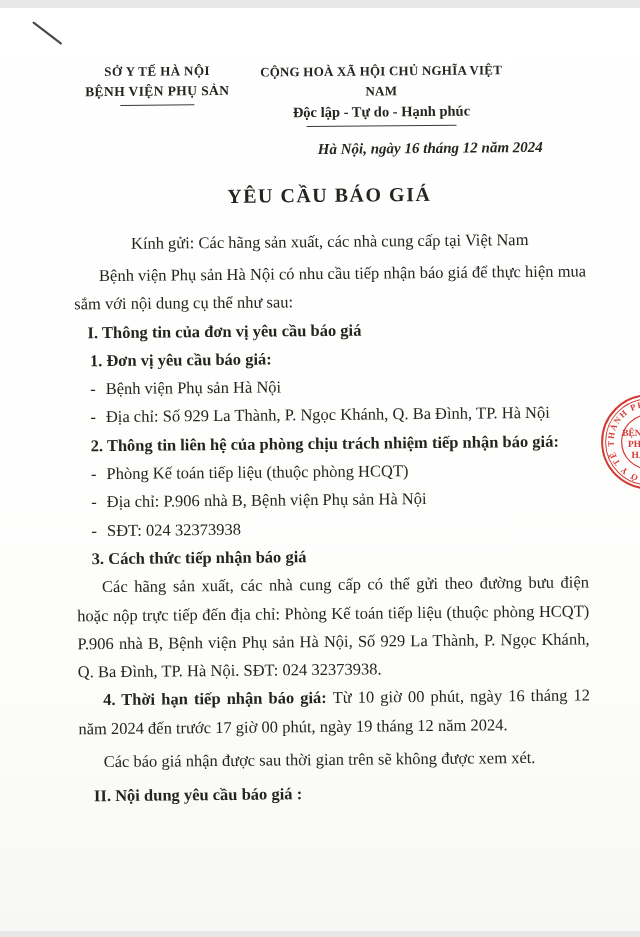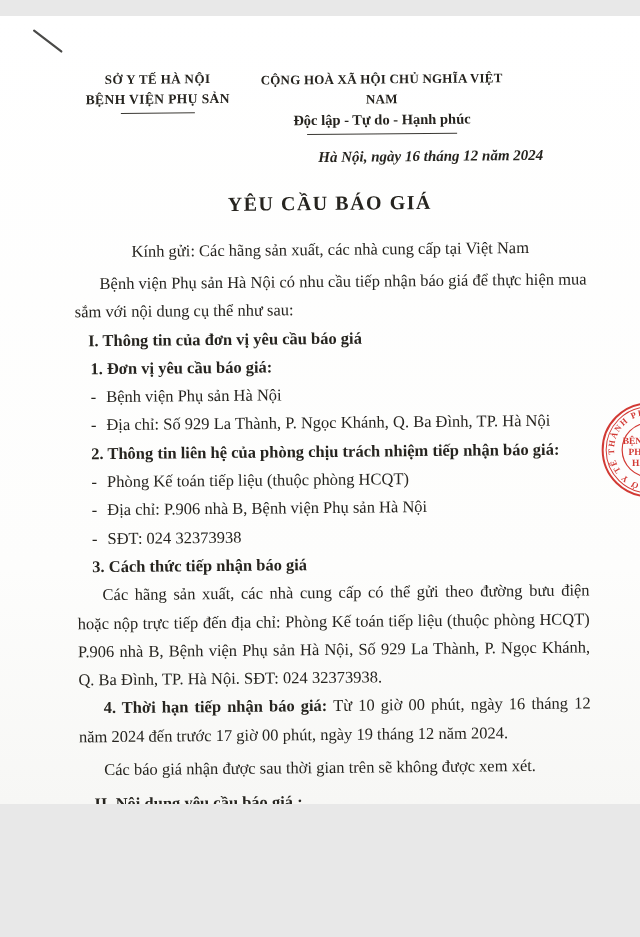--- a/index.html
+++ b/index.html
@@ -1,19 +1,19 @@
 <!DOCTYPE html>
 <html><head>
 <meta charset="utf-8">
 <style>
   html,body{margin:0;padding:0;background:#e8e8e8;}
   .page{
     position:relative;
-    width:640px;height:788px;
-    margin:16px auto;
+    width:640px;height:923px;
+    margin:8px auto;
     background:linear-gradient(180deg,#ffffff 0%,#fdfdfc 70%,#f7f7f5 100%);
     overflow:hidden;
     font-family:"Liberation Serif","DejaVu Serif",serif;
     color:#26241f;
   }
   .tilt{position:absolute;inset:0;transform:rotate(-0.55deg);transform-origin:50% 40%;}
 
   
   .org-left{position:absolute;left:40px;top:52px;width:240px;text-align:center;}
   .org-left .l1{font-size:13px;font-weight:700;letter-spacing:.4px;line-height:20px;}

